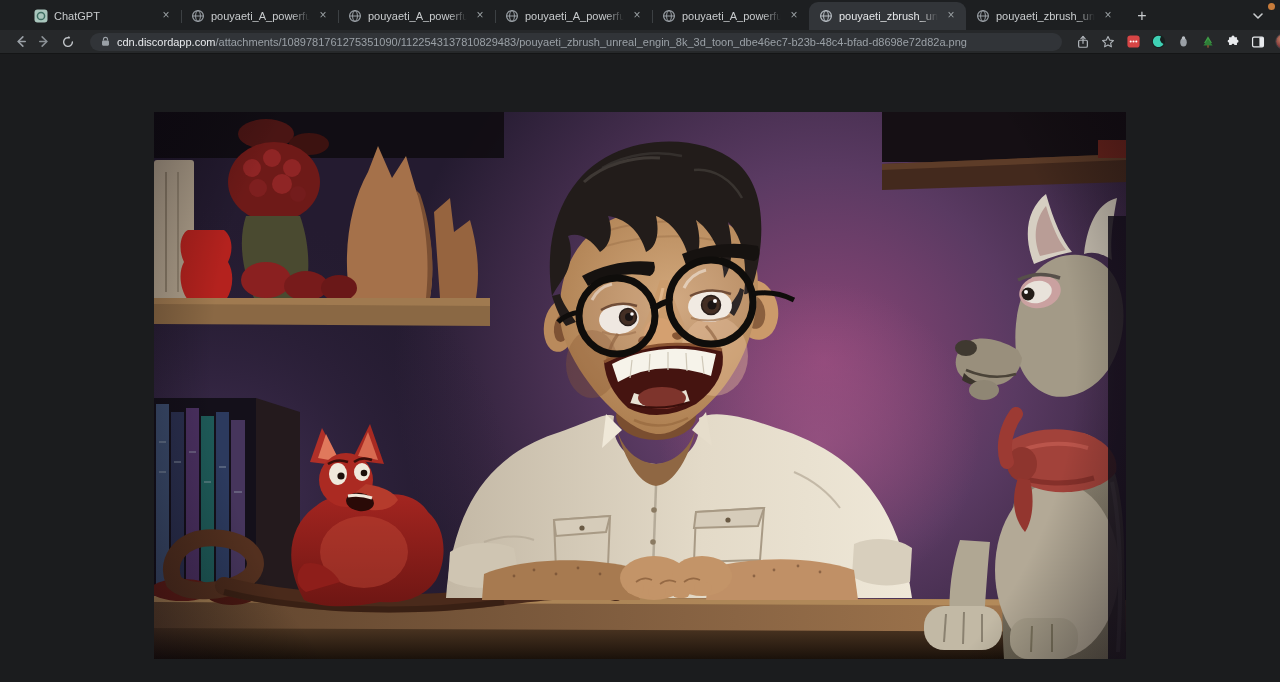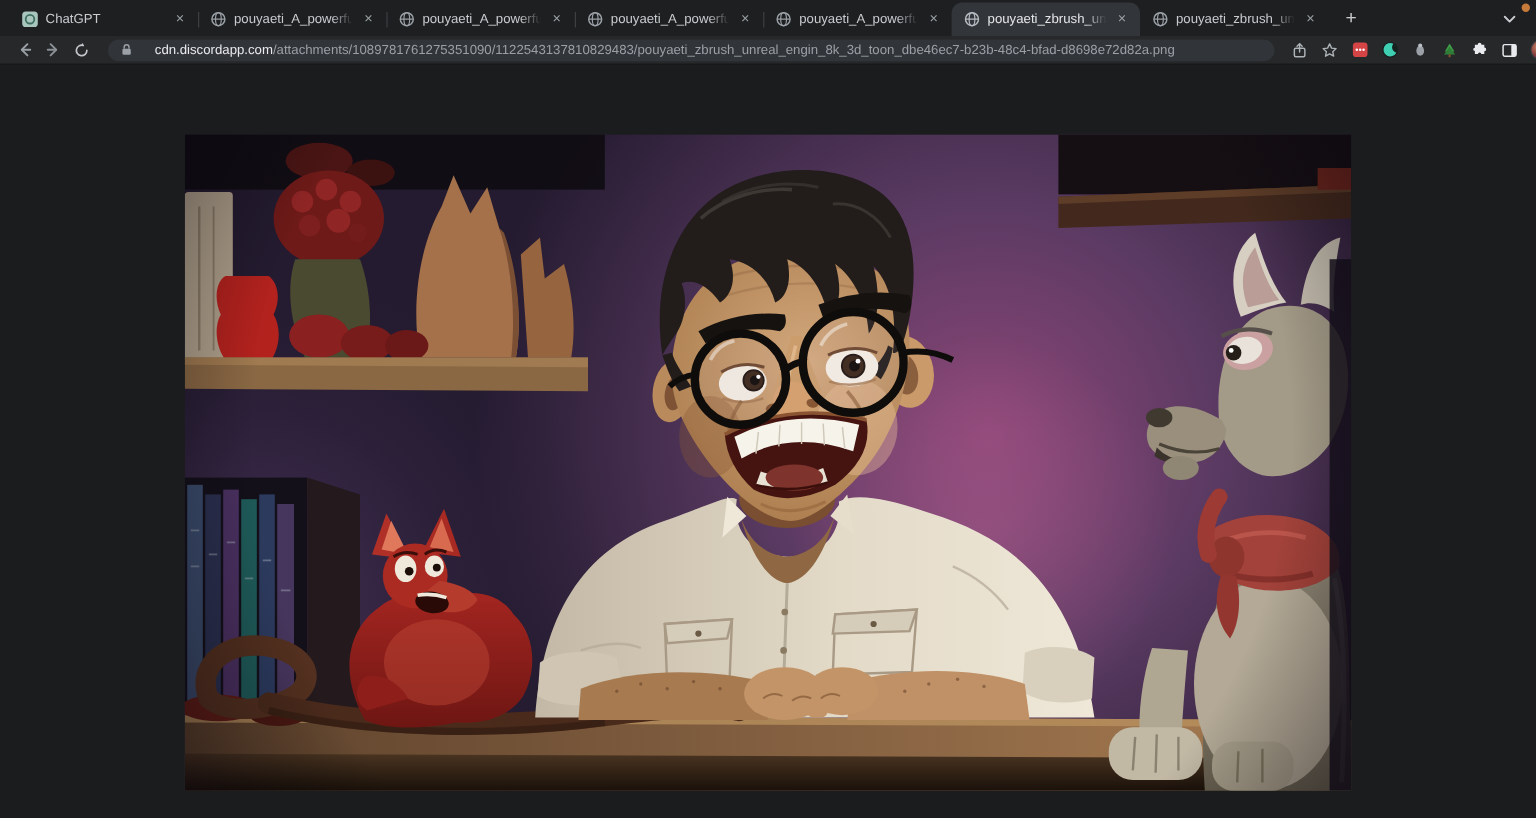--- a/index.html
+++ b/index.html
@@ -1,38 +1,38 @@
 <!DOCTYPE html>
 <html><head>
 <meta charset="utf-8">
 <style>
   * { margin:0; padding:0; box-sizing:border-box; }
   html,body { width:1280px; height:682px; overflow:hidden; background:#1b1c1e;
     font-family:"Liberation Sans", sans-serif; }
   
-  .tabstrip { position:relative; height:30px; background:#1d1f21; display:flex; align-items:flex-end; padding-left:8px; }
+  .tabstrip { position:relative; height:30px; background:#1d1f21; display:flex; align-items:flex-end; padding-left:24px; }
   .tab { position:relative; width:157px; height:28px; display:flex; align-items:center; gap:6px;
     padding:0 8px 0 10px; color:#c9ccce; font-size:11px; cursor:default; }
   .tab .fav { flex:0 0 14px; height:14px; }
   .tab .title { flex:1; white-space:nowrap; overflow:hidden;
     -webkit-mask-image:linear-gradient(90deg,#000 82%,transparent); mask-image:linear-gradient(90deg,#000 82%,transparent); }
   .tab .close { flex:0 0 14px; height:14px; line-height:13px; text-align:center; border-radius:50%;
     color:#9aa0a3; font-size:12px; }
   .tab.active { background:#323539; border-radius:9px 9px 0 0; color:#e4e6e8; }
   .tab:not(.active):not(:first-child)::before { content:""; position:absolute; left:0; top:8px; height:13px; width:1px; background:#3c4043; }
   .tab.active::before, .tab.active + .tab::before { display:none !important; }
   .newtab { width:26px; height:26px; margin:0 0 1px 6px; border-radius:50%; color:#c9ccce; font-size:16px;
     display:flex; align-items:center; justify-content:center; }
   .tabsearch { position:absolute; right:14px; top:8px; width:16px; height:16px; display:flex; align-items:center; justify-content:center; }
   .notifdot { position:absolute; right:5px; top:3px; width:7px; height:7px; border-radius:50%; background:#c77b3a; }
   
   .toolbar { height:24px; background:#26282a; display:flex; align-items:center; padding:0 10px; gap:4px; border-bottom:1px solid #141516; }
   .navbtn { width:20px; height:20px; display:flex; align-items:center; justify-content:center; flex:0 0 auto; }
   .omnibox { flex:0 0 auto; width:972px; height:18px; margin-left:8px; background:#313438; border-radius:10px;
-    display:flex; align-items:center; padding:0 10px; gap:18px; overflow:hidden; }
+    display:flex; align-items:center; padding:0 10px; gap:6px; overflow:hidden; }
   .urltext { font-size:11px; white-space:nowrap; overflow:hidden; }
   .urltext .domain { color:#e8eaed; }
   .urltext .path { color:#9aa0a6; }
   .toolicons { display:flex; align-items:center; gap:7px; margin-left:8px; flex:1; justify-content:flex-end; }
   .ticon { width:18px; height:18px; display:flex; align-items:center; justify-content:center; flex:0 0 auto; }
   
   .page { position:relative; width:1280px; height:627px; background:#1b1c1e; }
   .artwork { position:absolute; left:154px; top:58px; width:972px; height:547px; }
   .artwork svg { display:block; width:100%; height:100%; }
 </style>

